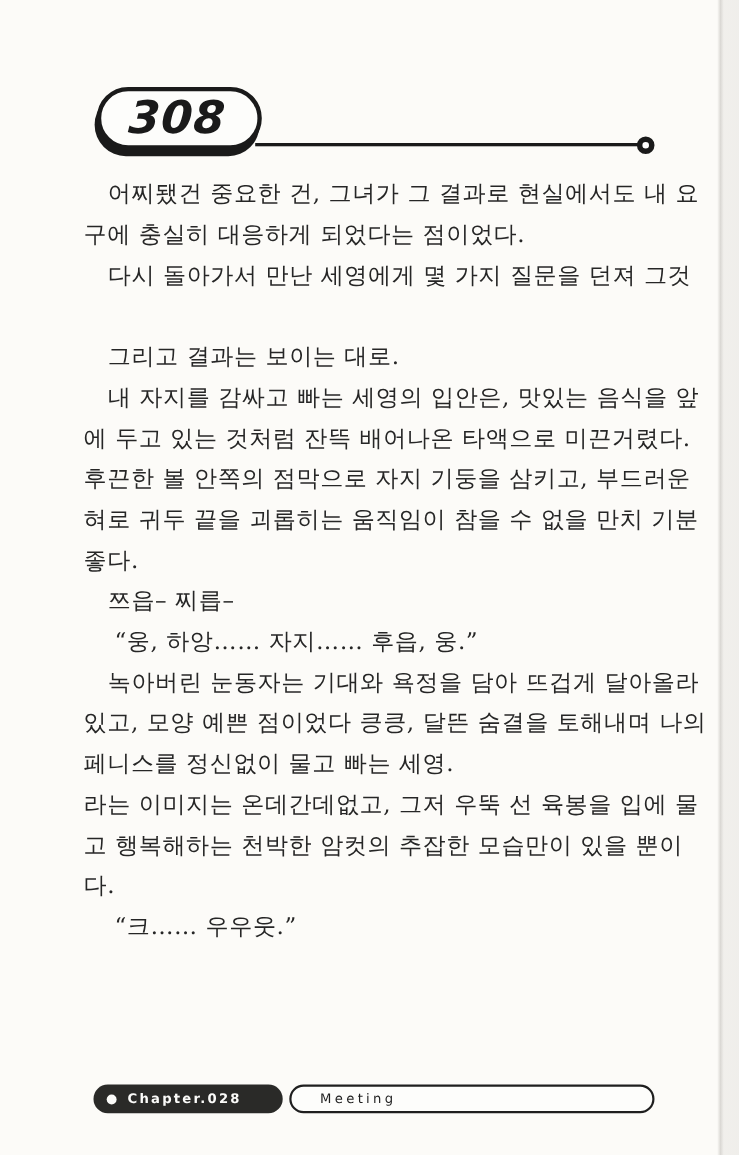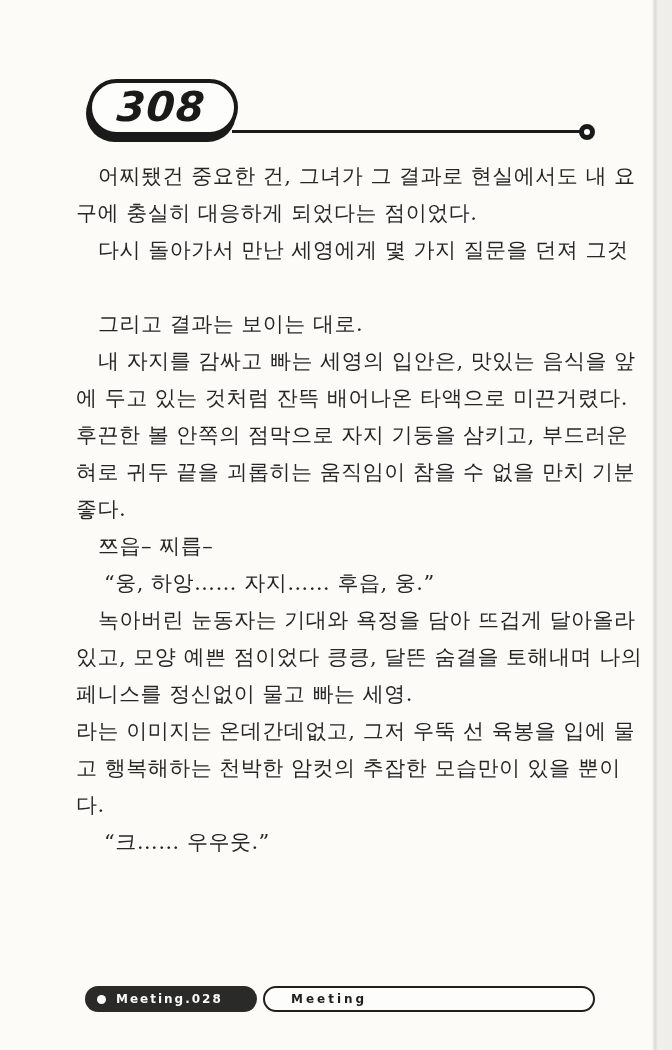--- a/index.html
+++ b/index.html
@@ -110,21 +110,21 @@
     flex: 1;
     border: 2px solid #1f1f1f;
     border-radius: 13px;
     background: #fdfdfb;
     display: flex; align-items: center;
     padding-left: 26px;
     box-sizing: border-box;
   }
   .section-label {
     color: #1f1f1f;
-    font-size: 12px; font-weight: 700;
+    font-size: 12px; font-weight: 400;
     letter-spacing: 3px;
     line-height: 1;
     padding-bottom: 1px;
   }
 </style>
 </head>
 <body>
 
 <div class="page">
 
@@ -152,20 +152,20 @@
       <div class="line none">페니스를 정신없이 물고 빠는 세영.</div>
       <div class="line none">라는 이미지는 온데간데없고, 그저 우뚝 선 육봉을 입에 물</div>
       <div class="line none">고 행복해하는 천박한 암컷의 추잡한 모습만이 있을 뿐이</div>
       <div class="line none">다.</div>
       <div class="line quote">“크…… 우우웃.”</div>
     </div>
 
   <div class="footer">
     <div class="chapter-pill">
       <span class="chapter-dot"></span>
-      <span class="chapter-label">Meeting.028</span>
+      <span class="chapter-label">Chapter.028</span>
     </div>
     <div class="section-pill">
       <span class="section-label">Meeting</span>
     </div>
   </div>
 
 </div>
 
 </body></html>

